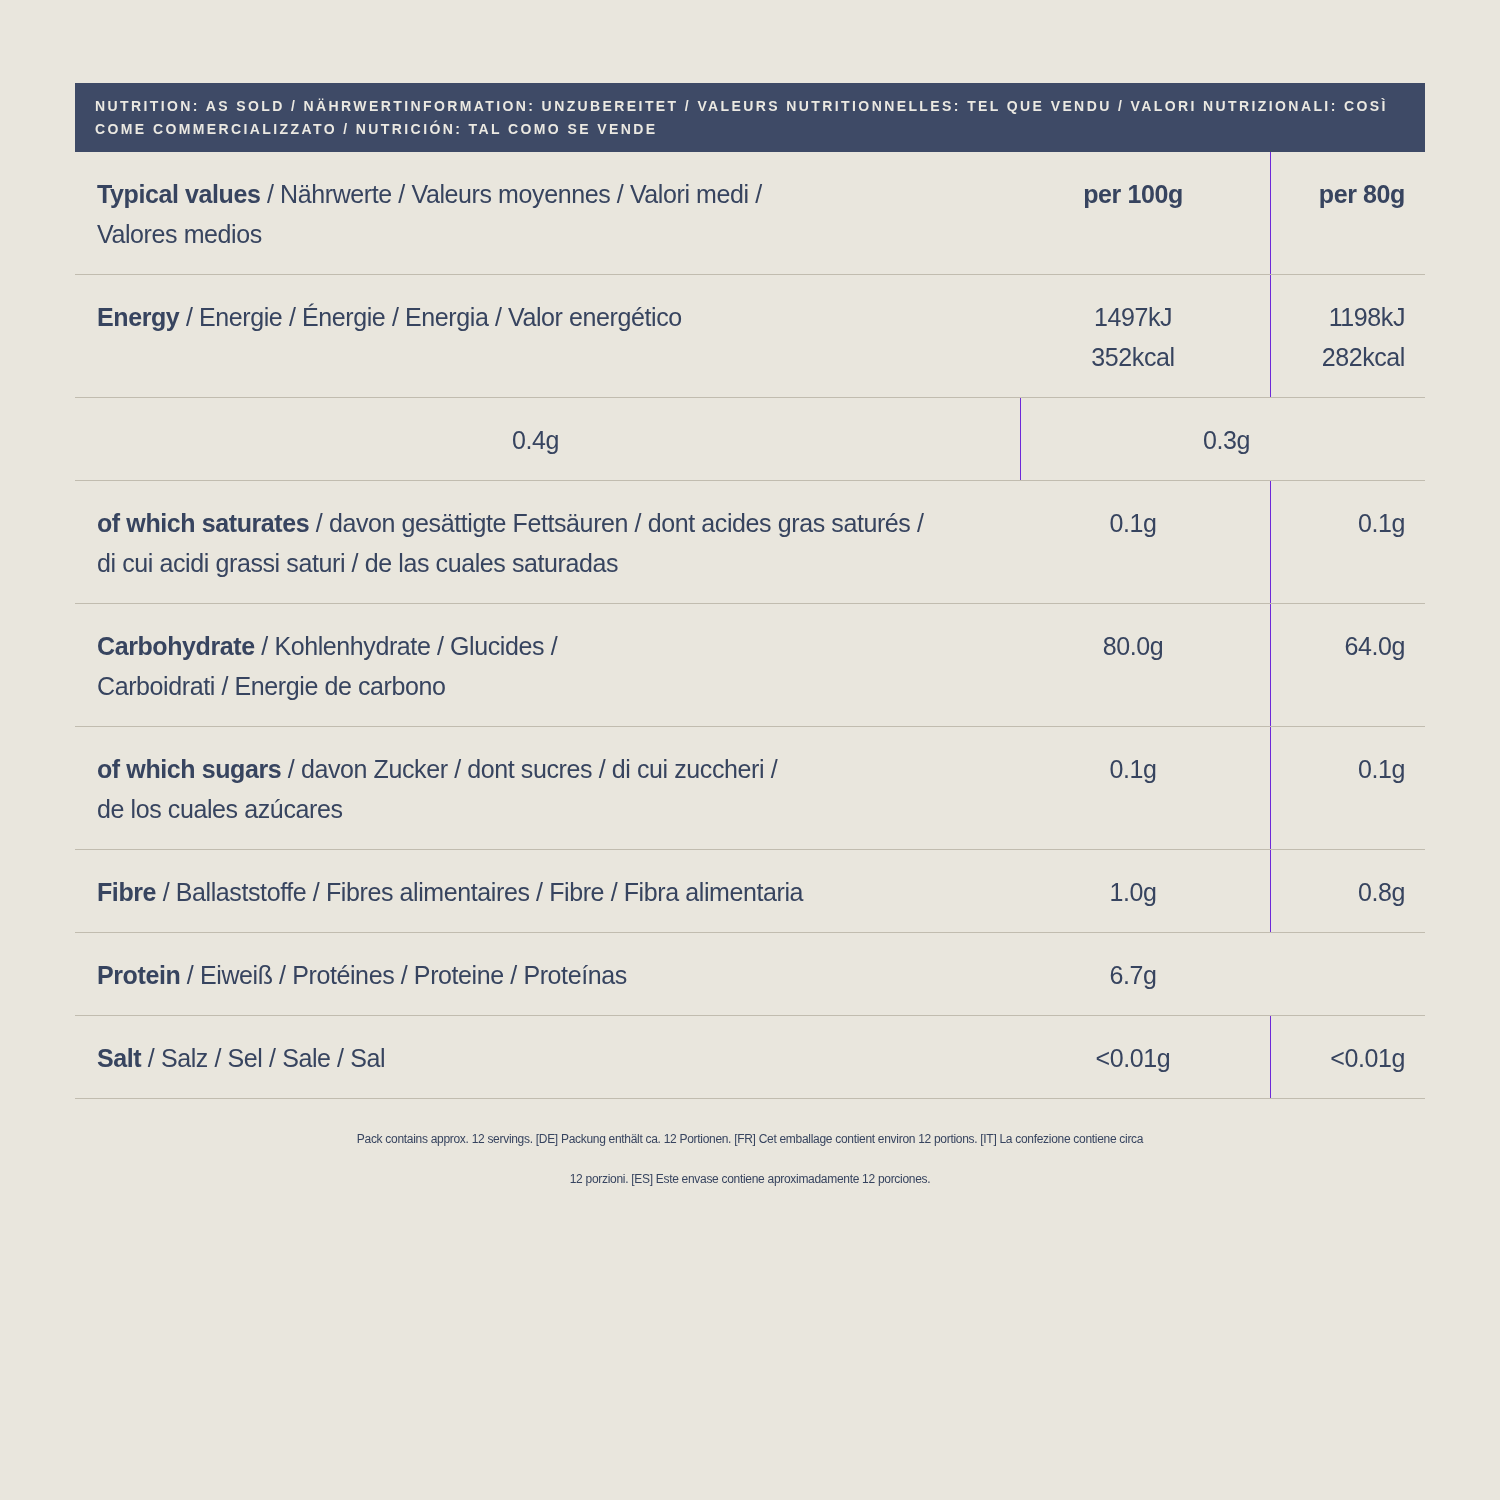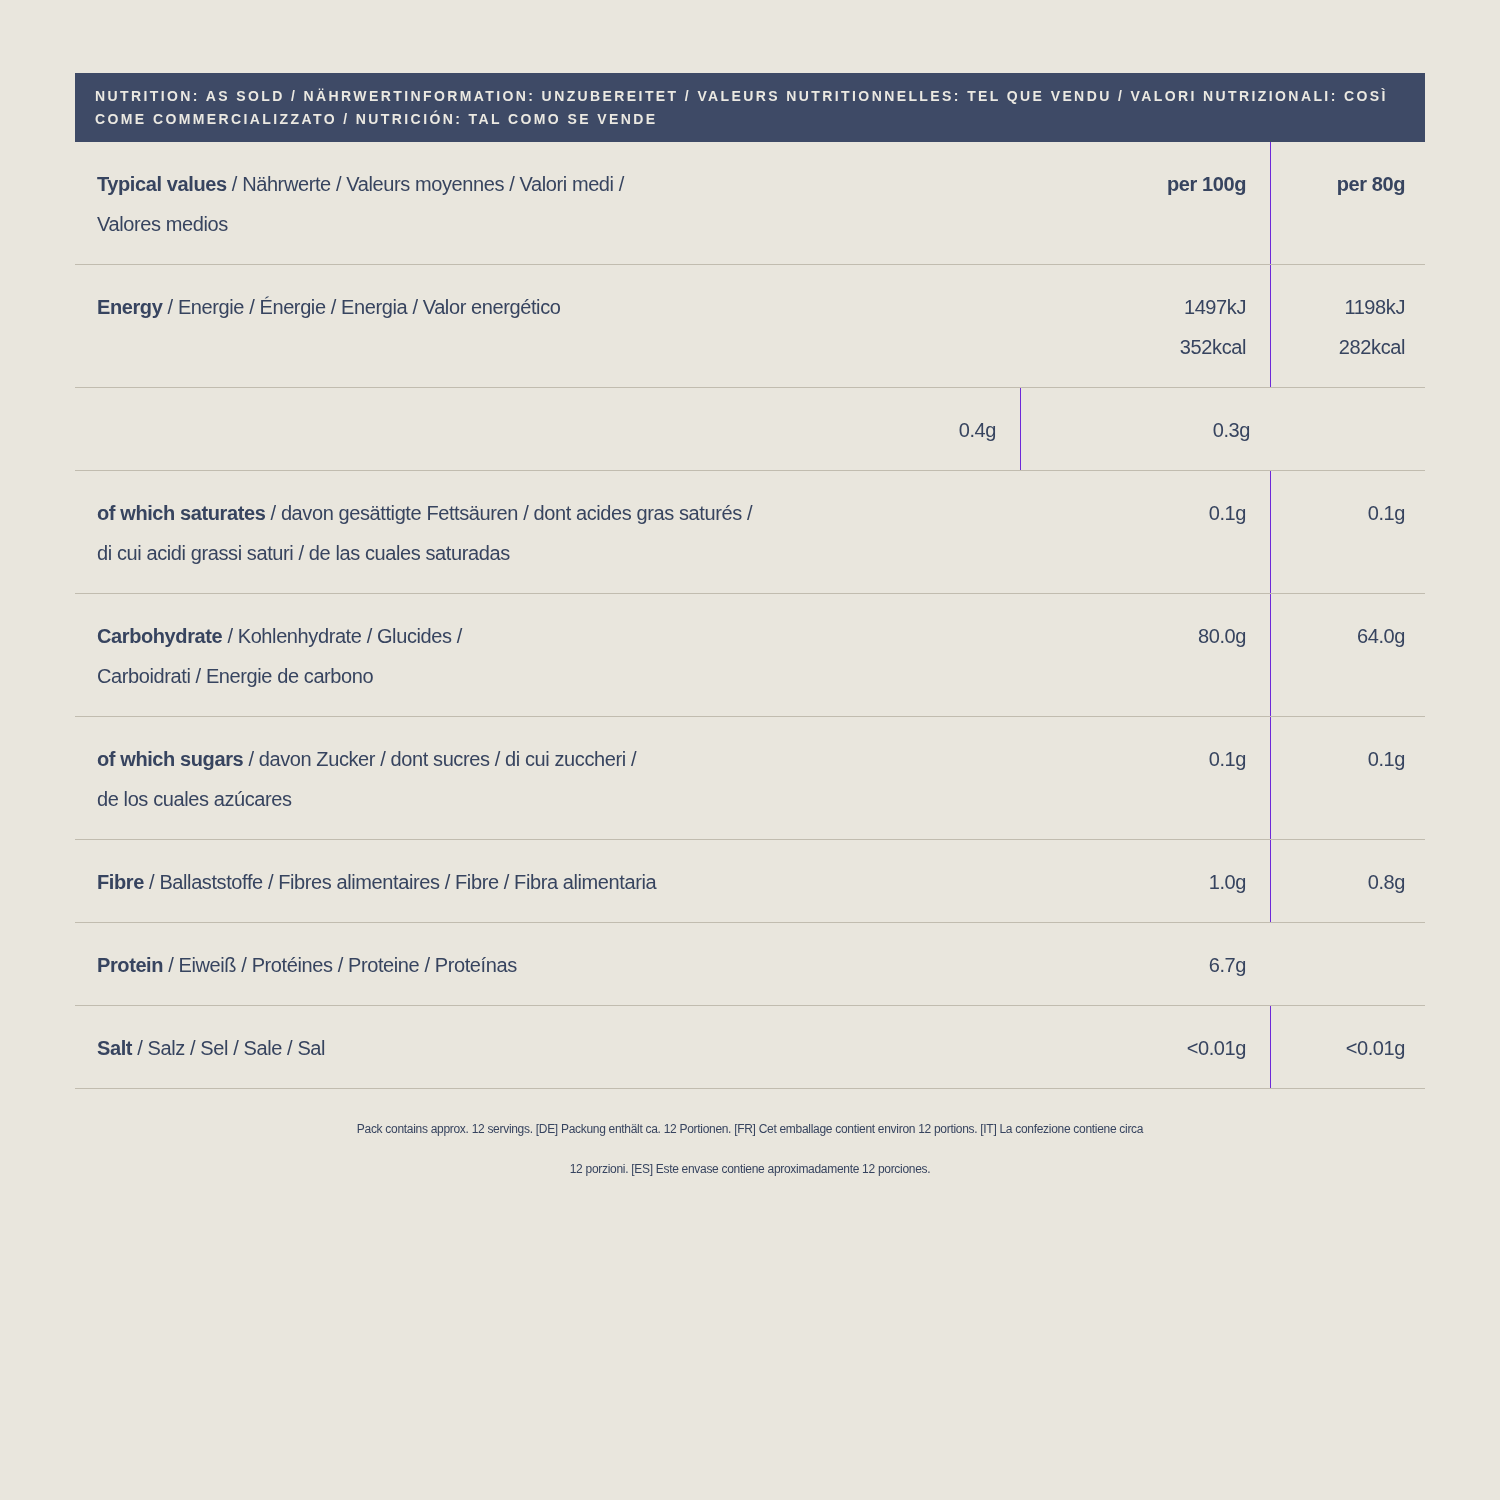--- a/index.html
+++ b/index.html
@@ -13,31 +13,32 @@
 
   .nutrition-bar {
     background:#3e4a66;
     color:#ebe9e2;
     font-size:14px;
     font-weight:700;
     letter-spacing:2.4px;
     line-height:23px;
     padding:12px 12px 11px 20px;
     text-transform:uppercase;
+    margin-top:10px;
   }
 
   .ntable { width:100%; }
   .row {
     display:grid;
     grid-template-columns:1fr 250px 155px;
     border-bottom:1px solid #c1bcaf;
   }
-  .cell { padding-top:22px; padding-bottom:20px; font-size:20px; line-height:40px; letter-spacing:-0.4px; }
+  .cell { padding-top:22px; padding-bottom:20px; font-size:25px; line-height:40px; letter-spacing:-0.4px; }
   .cell.label { padding-left:22px; padding-right:10px; }
-  .cell.v100 { text-align:right; padding-right:24px; }
+  .cell.v100 { text-align:center; padding-right:24px; }
   .cell.v80  { text-align:right; padding-right:20px; border-left:1px solid #6d28d9; }
   .b { font-weight:700; }
   .hdr { font-weight:700; }
 
   .pack-note {
     margin-top:20px;
     font-size:12px;
     line-height:40px;
     letter-spacing:-0.3px;
     text-align:center;

